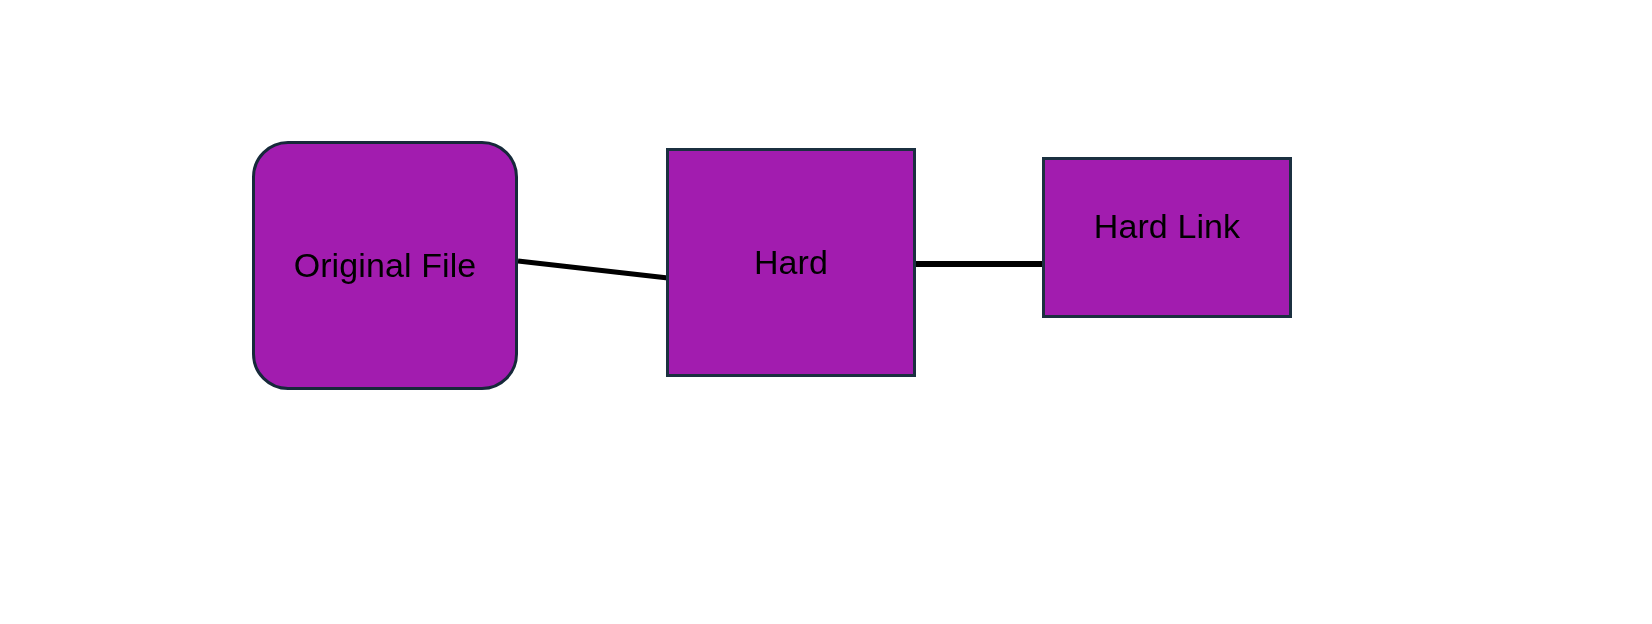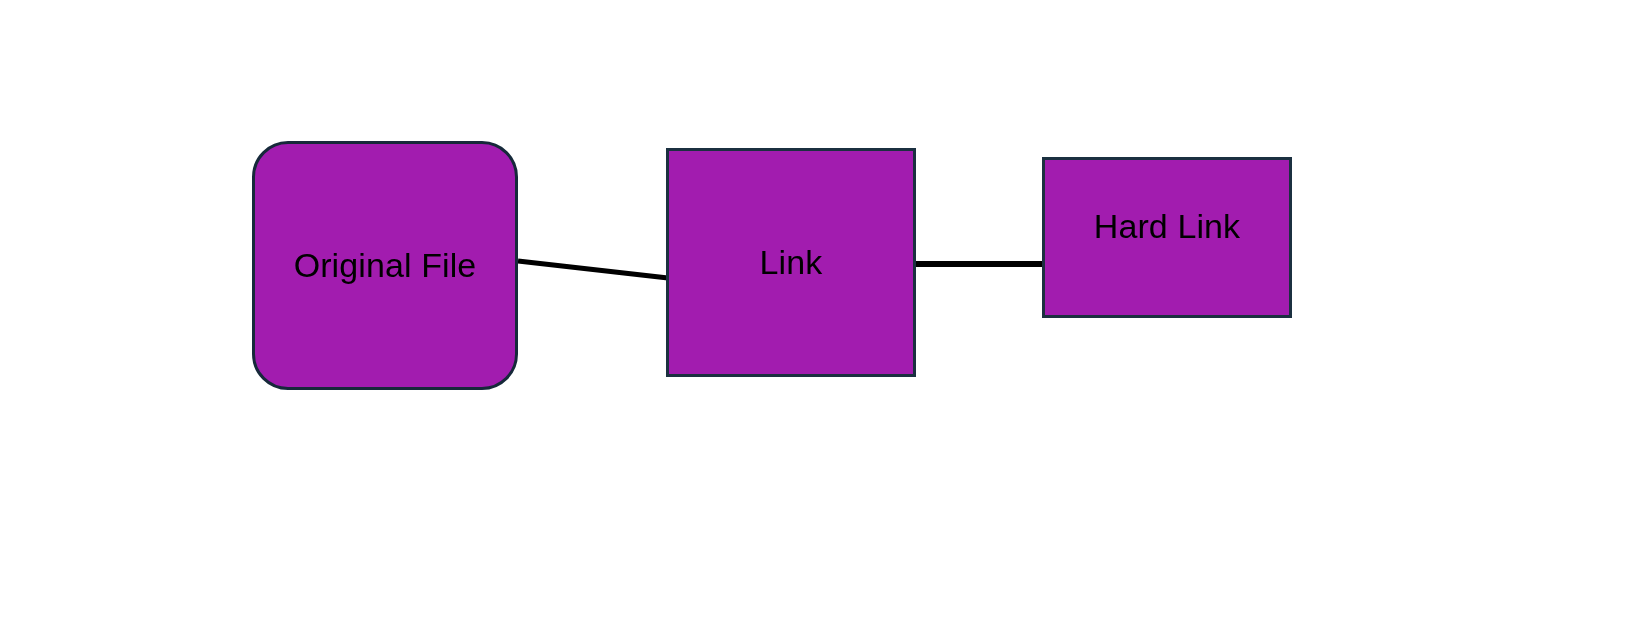--- a/index.html
+++ b/index.html
@@ -89,20 +89,20 @@
   <svg class="edge-layer" viewBox="0 0 1652 624" width="1652" height="624" xmlns="http://www.w3.org/2000/svg">
     <line id="edge-1" x1="518" y1="261" x2="668" y2="278" stroke="#000000" stroke-width="5" stroke-linecap="butt"></line>
     <line id="edge-2" x1="914" y1="264" x2="1044" y2="264" stroke="#000000" stroke-width="6" stroke-linecap="butt"></line>
   </svg>
 
   <div class="node" id="node-original-file">
     <span class="node-label">Original File</span>
   </div>
 
   <div class="node" id="node-inode">
-    <span class="node-label">Link</span>
+    <span class="node-label">Hard</span>
   </div>
 
   <div class="node" id="node-hard-link">
     <span class="node-label">Hard Link</span>
   </div>
 
 </div>
 
 </body></html>

